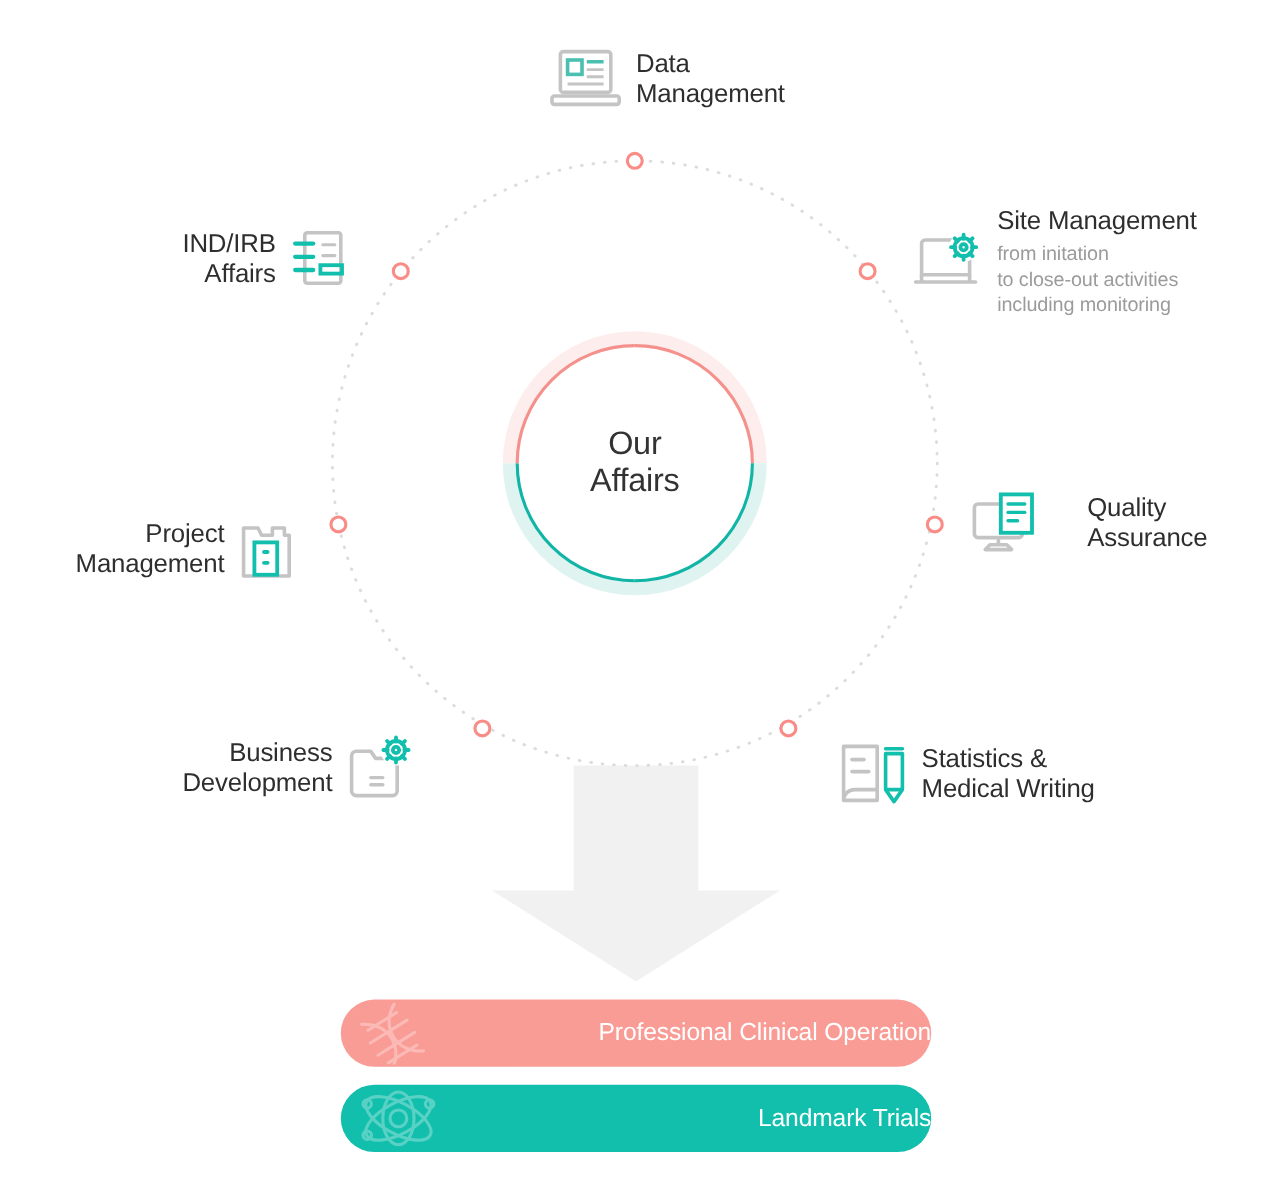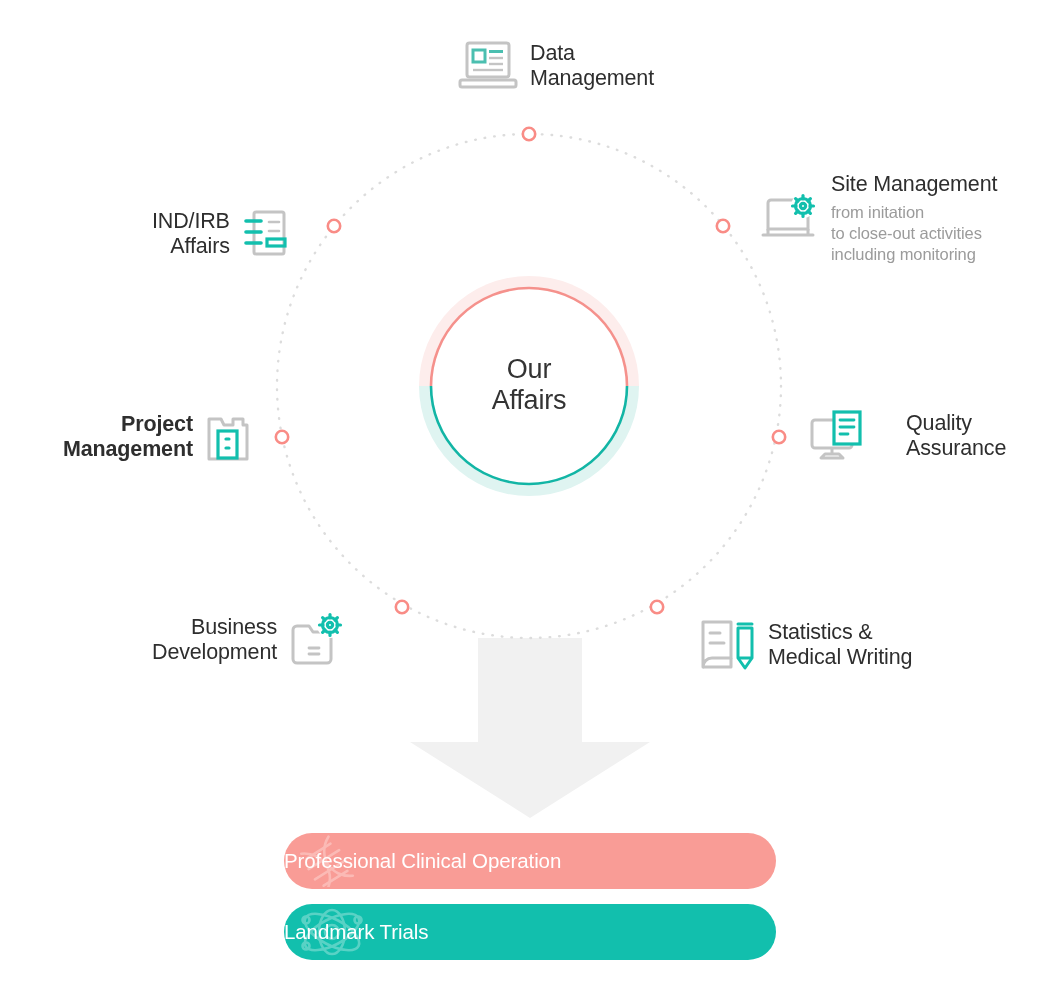--- a/index.html
+++ b/index.html
@@ -91,21 +91,21 @@
 
   
   .pill {
     position: absolute;
     left: 284px;
     width: 492px;
     height: 56px;
     border-radius: 28px;
     display: flex;
     align-items: center;
-    justify-content: flex-start;
+    justify-content: flex-end;
     color: #ffffff;
     font-size: 20.5px;
     letter-spacing: -0.1px;
     overflow: hidden;
   }
   #pill-clinical { top: 833px; background: #F99C96; }
   #pill-landmark { top: 904px; background: #12BFAD; }
   .pill .pill-label { position: relative; z-index: 2; }
   .pill .watermark {
     position: absolute;
@@ -187,37 +187,37 @@
       </g>
     </svg>
     <div class="labels">
       <div class="title">Site Management</div>
       <div class="sub">from initation
 to close-out activities
 including monitoring</div>
     </div>
   </div>
 
-  <div class="service left" style="left:152px; top:208px;">
+  <div class="service left" style="left:152px; top:190px;">
     <div class="labels">
       <div class="title">IND/IRB
 Affairs</div>
     </div>
     <svg class="icon" width="46" height="52" viewBox="0 0 46 52" xmlns="http://www.w3.org/2000/svg">
       <rect x="12" y="4" width="30" height="42" rx="2" fill="none" stroke="#c4c4c4" stroke-width="3"></rect>
       <line x1="4" y1="13" x2="19" y2="13" stroke="#12BFAD" stroke-width="3.6" stroke-linecap="round"></line>
       <line x1="4" y1="24" x2="19" y2="24" stroke="#12BFAD" stroke-width="3.6" stroke-linecap="round"></line>
       <line x1="4" y1="35" x2="19" y2="35" stroke="#12BFAD" stroke-width="3.6" stroke-linecap="round"></line>
       <line x1="27" y1="14" x2="37" y2="14" stroke="#c4c4c4" stroke-width="2.6" stroke-linecap="round"></line>
       <line x1="27" y1="23" x2="37" y2="23" stroke="#c4c4c4" stroke-width="2.6" stroke-linecap="round"></line>
       <rect x="25" y="31" width="18" height="7" fill="none" stroke="#12BFAD" stroke-width="3.2"></rect>
     </svg>
   </div>
 
-  <div class="service left" style="left:63px; top:411px;font-weight:bold;">
+  <div class="service left" style="left:63px; top:432px;">
     <div class="labels">
       <div class="title">Project
 Management</div>
     </div>
     <svg class="icon" width="46" height="52" viewBox="0 0 46 52" xmlns="http://www.w3.org/2000/svg">
       <path d="M4 48 V8 H16 L19 14 H28 V8 H38 V14 H42 V48 Z" fill="none" stroke="#c4c4c4" stroke-width="3" stroke-linejoin="round"></path>
       <rect x="13" y="20" width="19" height="27" fill="#ffffff" stroke="#12BFAD" stroke-width="3.2"></rect>
       <line x1="21" y1="28" x2="24" y2="28" stroke="#12BFAD" stroke-width="3.2" stroke-linecap="round"></line>
       <line x1="21" y1="37" x2="24" y2="37" stroke="#12BFAD" stroke-width="3.2" stroke-linecap="round"></line>
     </svg>

